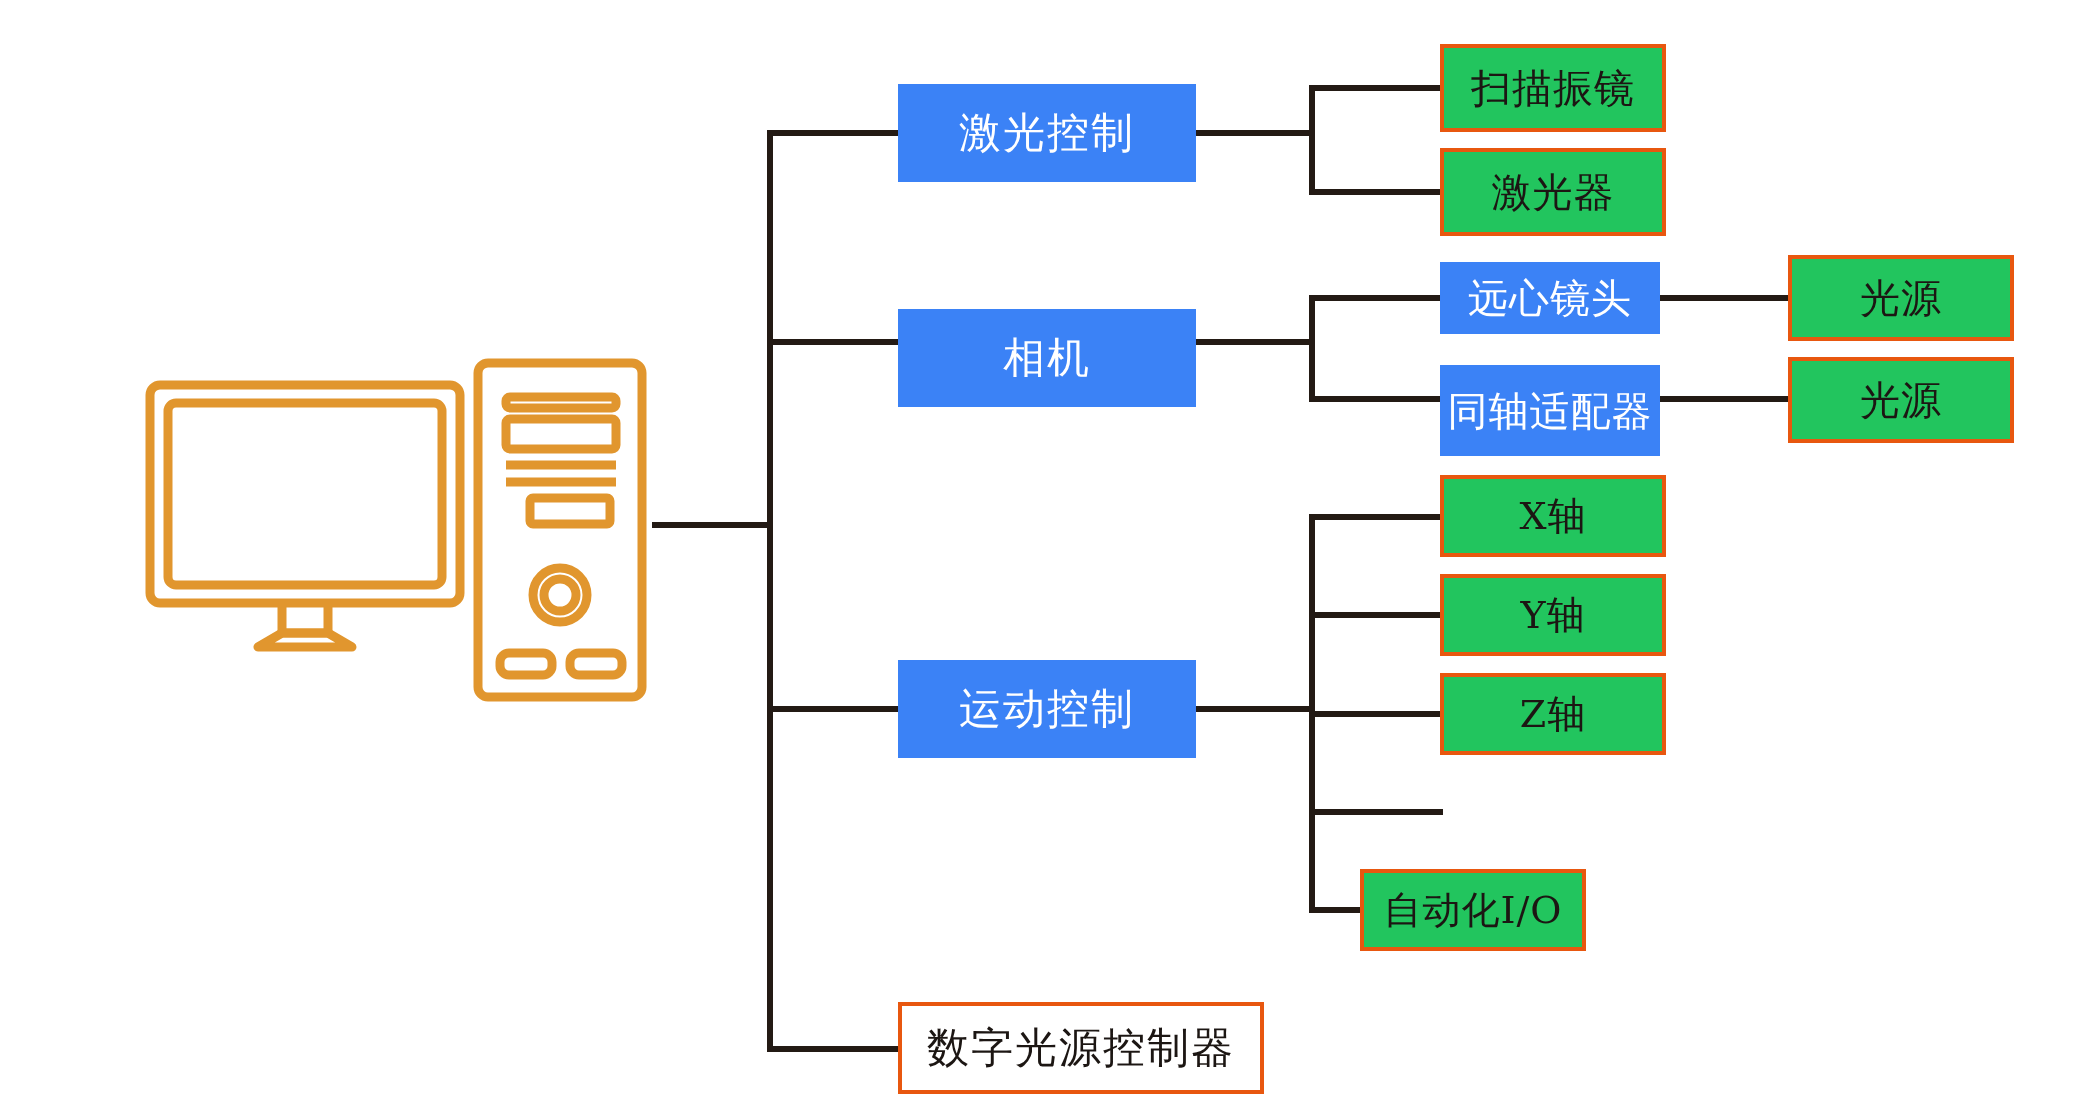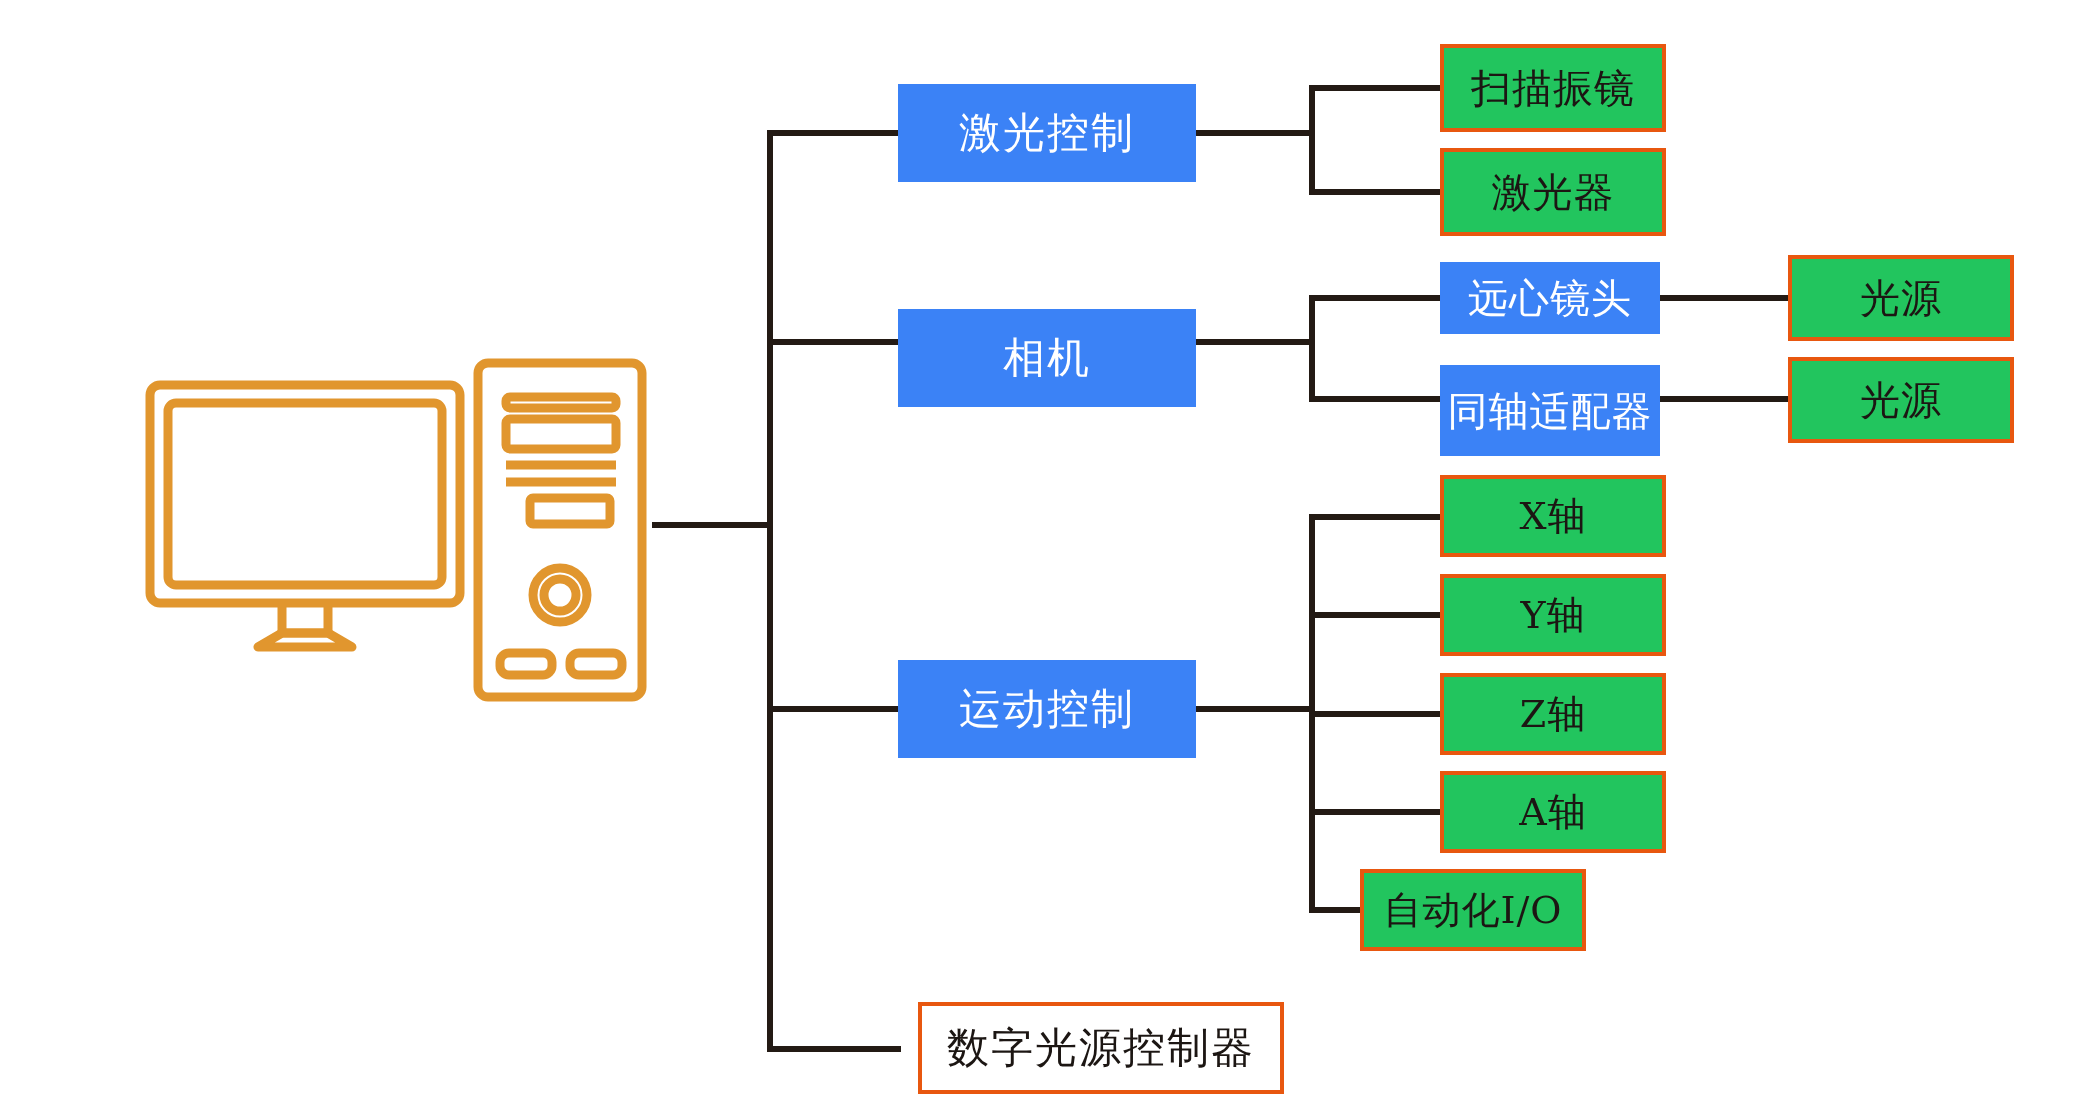--- a/index.html
+++ b/index.html
@@ -121,37 +121,36 @@
       <rect x="100" y="298" width="52" height="22" rx="9" ry="9"></rect>
     </g>
   </svg>
 
   <div class="node node-filled sz-lg" style="left:898px; top:84px; width:298px; height:98px;">激光控制</div>
 
   <div class="node node-filled sz-lg" style="left:898px; top:309px; width:298px; height:98px;">相机</div>
 
   <div class="node node-filled sz-lg" style="left:898px; top:660px; width:298px; height:98px;">运动控制</div>
 
-  <div class="node node-outline-sans sz-lg" style="left:898px; top:1002px; width:366px; height:92px;margin-left:20px;">数字光源控制器</div>
+  <div class="node node-outline-sans sz-lg" style="left:898px; top:1002px; width:366px; height:92px;">数字光源控制器</div>
 
   <div class="node node-outline sz-md" style="left:1440px; top:44px; width:226px; height:88px;">扫描振镜</div>
 
   <div class="node node-outline sz-md" style="left:1440px; top:148px; width:226px; height:88px;">激光器</div>
 
   <div class="node node-filled sz-md" style="left:1440px; top:262px; width:220px; height:72px;">远心镜头</div>
 
   <div class="node node-filled sz-md" style="left:1440px; top:365px; width:220px; height:91px;">同轴适配器</div>
 
   <div class="node node-outline sz-md" style="left:1788px; top:255px; width:226px; height:86px;">光源</div>
 
   <div class="node node-outline sz-md" style="left:1788px; top:357px; width:226px; height:86px;">光源</div>
 
   <div class="node node-outline sz-sm" style="left:1440px; top:475px; width:226px; height:82px;">X轴</div>
 
   <div class="node node-outline sz-sm" style="left:1440px; top:574px; width:226px; height:82px;">Y轴</div>
 
   <div class="node node-outline sz-sm" style="left:1440px; top:673px; width:226px; height:82px;">Z轴</div>
 
-  <div class="node node-outline sz-sm" style="left:1440px; top:771px; width:226px; height:82px;">A轴</div>
 
   <div class="node node-outline sz-sm" style="left:1360px; top:869px; width:226px; height:82px;">自动化I/O</div>
 
 </div>
 
 </body></html>

